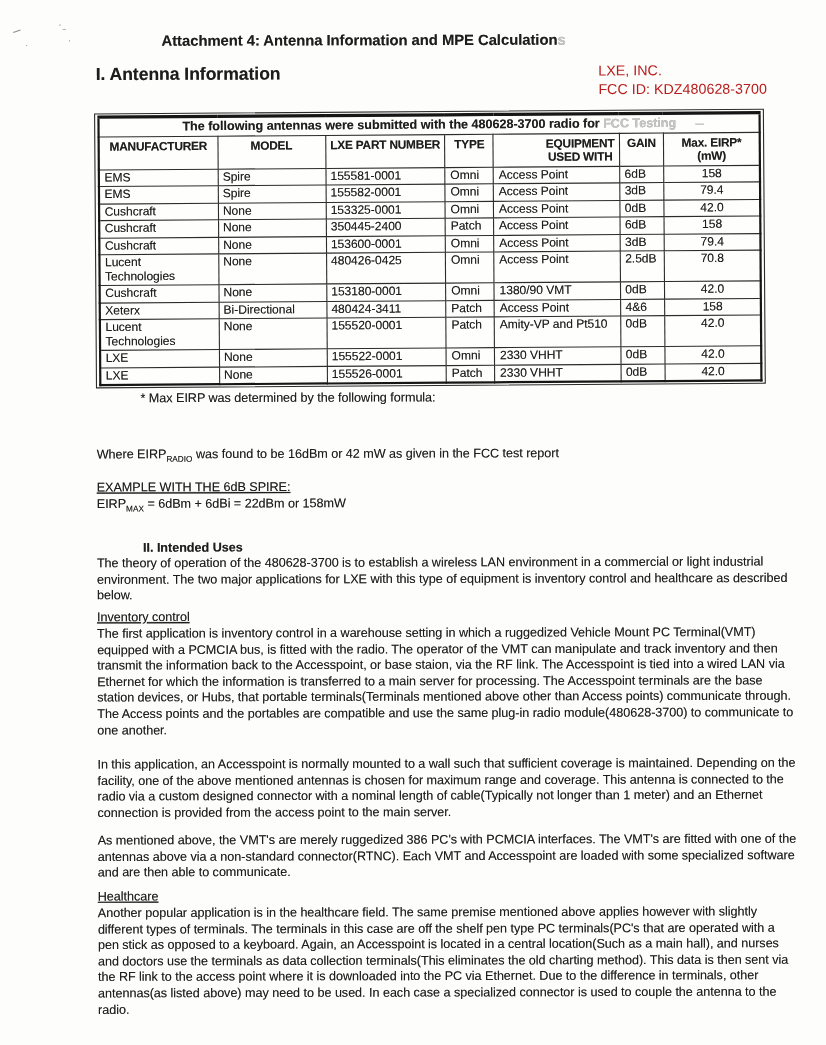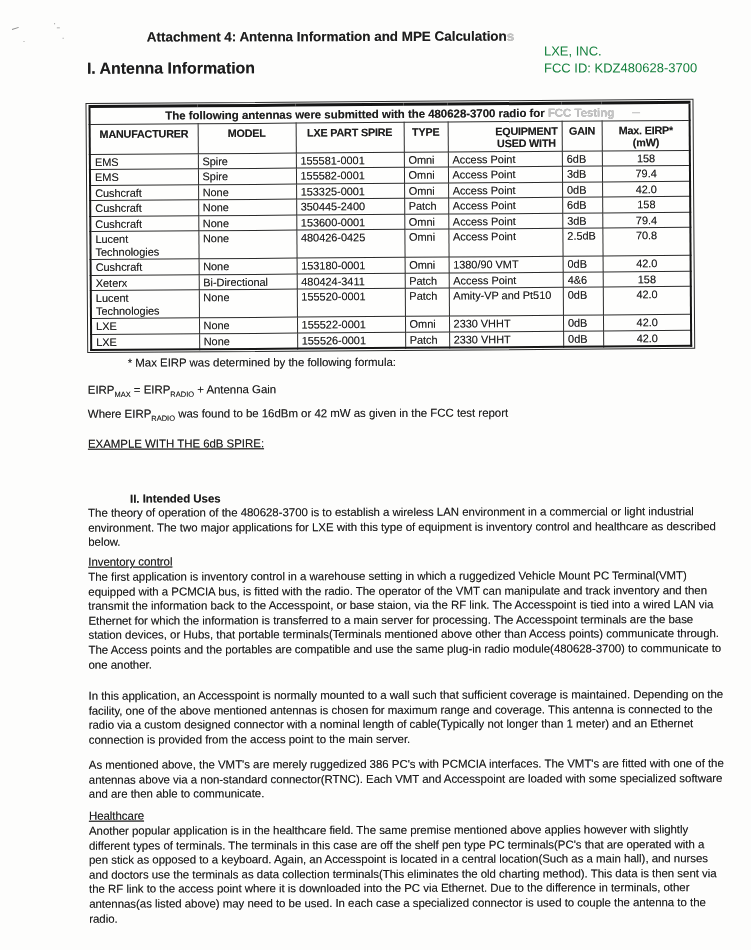--- a/index.html
+++ b/index.html
@@ -8,21 +8,21 @@
     background:#fdfdfc;color:#1d1d1d;
     font-family:"Liberation Sans",sans-serif;
   }
   #page{position:absolute;inset:0;transform:rotate(-0.15deg);}
   .scan{text-shadow:0 0 0.35px rgba(40,40,40,0.55);letter-spacing:-0.05px;}
   .faint{color:#c6c6c6;}
   .abs{position:absolute;}
 
   .doc-title{left:148px;top:29px;font-size:13.5px;font-weight:bold;white-space:nowrap;}
   .sec1{left:88px;top:59px;font-size:16px;font-weight:bold;}
-  .idblock{left:545px;top:43px;font-size:13px;line-height:17px;color:#15803d;white-space:nowrap;}
+  .idblock{left:545px;top:56px;font-size:13px;line-height:17px;color:#b91c1c;white-space:nowrap;}
 
   .tablebox{left:87px;top:101px;border:1.5px solid #2b2b2b;padding:1px 2px;transform:rotate(-0.25deg);background:rgba(255,255,255,0.4);}
   table{border-collapse:collapse;border:2px solid #161616;border-top-width:3px;table-layout:fixed;}
   td,th{border:1px solid #2c2c2c;font-size:11px;padding:1px 4px;vertical-align:top;line-height:12.5px;}
   th{font-size:10.8px;letter-spacing:-0.2px;padding-top:3px;text-align:center;white-space:nowrap;}
   th.wrap{white-space:normal;padding-left:47px;}
   th.prewrap{white-space:pre-line;}
   .caption-cell{border:1px solid #2c2c2c;text-align:center;font-weight:bold;font-size:11.5px;padding:2px 2px 1px 2px;white-space:nowrap;}
   td.center{text-align:center;}
 
@@ -68,21 +68,21 @@
           <col style="width:40px">
           <col style="width:88px">
       </colgroup>
       <thead>
         <tr>
           <td class="caption-cell" colspan="7"><span>The following antennas were submitted with the 480628-3700 radio for </span><span class="faint">FCC Testing</span></td>
         </tr>
         <tr>
           <th>MANUFACTURER</th>
           <th>MODEL</th>
-          <th>LXE PART SPIRE</th>
+          <th>LXE PART NUMBER</th>
           <th>TYPE</th>
           <th class="wrap">EQUIPMENT USED WITH</th>
           <th>GAIN</th>
           <th class="prewrap">Max. EIRP*
 (mW)</th>
         </tr>
       </thead>
       <tbody>
           <tr>
       <td>EMS</td>
@@ -182,26 +182,26 @@
       <td>2330 VHHT</td>
       <td>0dB</td>
       <td class="center">42.0</td>
     </tr>
         </tbody>
     </table>
   </div>
 
   <div class="fline scan abs" style="left:88px;top:356px;margin-left:40px;">*  Max EIRP was determined by the following formula:</div>
 
-  <div class="fline scan abs" style="left:88px;top:383px;"><span>EIRP</span><sub>MAX</sub><span> = EIRP</span><sub>RADIO</sub><span> + Antenna Gain</span></div>
 
   <div class="fline scan abs" style="left:88px;top:407px;"><span>Where EIRP</span><sub>RADIO</sub><span> was found to be 16dBm or 42 mW as given in the FCC test report</span></div>
 
   <div class="fline scan underline bold abs" style="left:88px;top:437px;font-weight:normal;">EXAMPLE WITH THE 6dB SPIRE:</div>
 
+  <div class="fline scan abs" style="left:88px;top:452px;"><span>EIRP</span><sub>MAX</sub><span> = 6dBm + 6dBi = 22dBm or 158mW</span></div>
 
   <div class="fline scan bold abs" style="left:88px;top:492px;padding-left:42px;">II.  Intended Uses</div>
   <div class="para scan abs" style="left:88px;top:505px;">The theory of operation of the 480628-3700 is to establish a wireless LAN environment in a commercial or light industrial environment.  The two major applications for LXE with this type of equipment is inventory control and healthcare as described below.</div>
 
   <div class="subhead scan abs" style="left:88px;top:555px;">Inventory control</div>
   <div class="para scan abs" style="left:88px;top:569px;">The first application is inventory control in a warehouse setting in which a ruggedized Vehicle Mount PC Terminal(VMT) equipped with a PCMCIA bus, is fitted with the radio.  The operator of the VMT can manipulate and track inventory and then transmit the information back to the Accesspoint, or base staion, via the RF link.  The Accesspoint is tied into a wired LAN via Ethernet for which the information is transferred to a main server for processing.  The Accesspoint terminals are the base station devices, or Hubs, that portable terminals(Terminals mentioned above other than Access points) communicate through.  The Access points and the portables are compatible and use the same plug-in radio module(480628-3700) to communicate to one another.</div>
   <div class="para scan abs" style="left:88px;top:688px;">In this application, an Accesspoint is normally mounted to a wall such that sufficient coverage is maintained.  Depending on the facility, one of the above mentioned antennas is chosen for maximum range and coverage.  This antenna is connected to the radio via a custom designed connector with a nominal length of cable(Typically not longer than 1 meter) and an Ethernet connection is provided from the access point to the main server.</div>
   <div class="para scan abs" style="left:88px;top:757px;">As mentioned above, the VMT's are merely ruggedized 386 PC's with PCMCIA interfaces.  The VMT's are fitted with one of the antennas above via a non-standard connector(RTNC).  Each VMT and Accesspoint are loaded with some specialized software and are then able to communicate.</div>
 
   <div class="subhead scan abs" style="left:88px;top:809px;">Healthcare</div>

